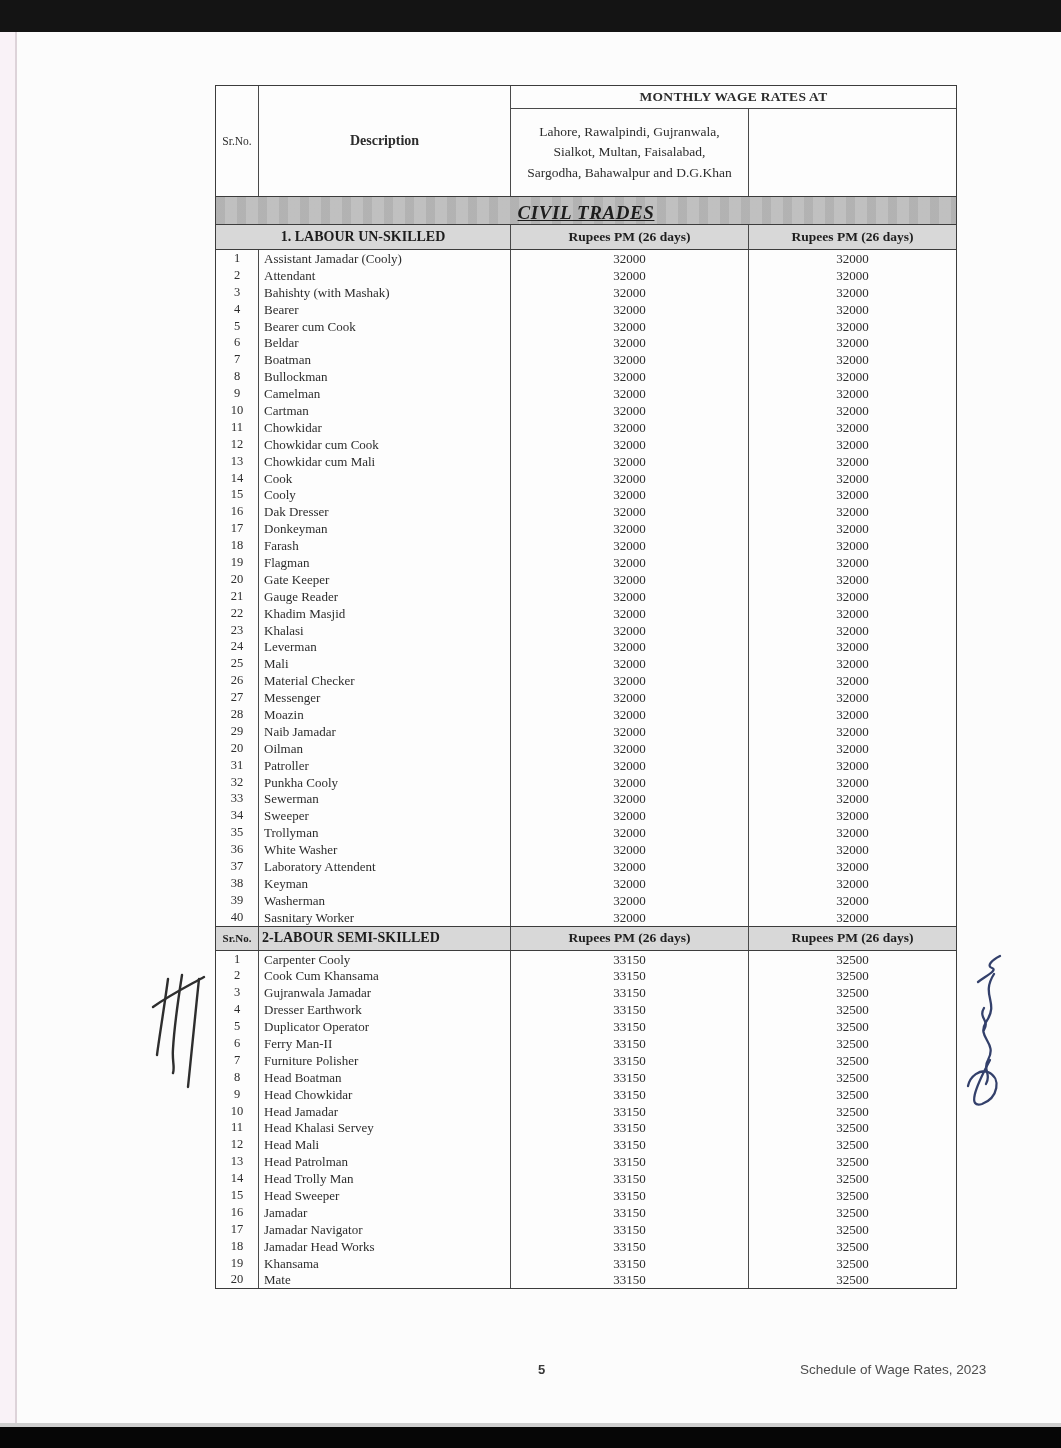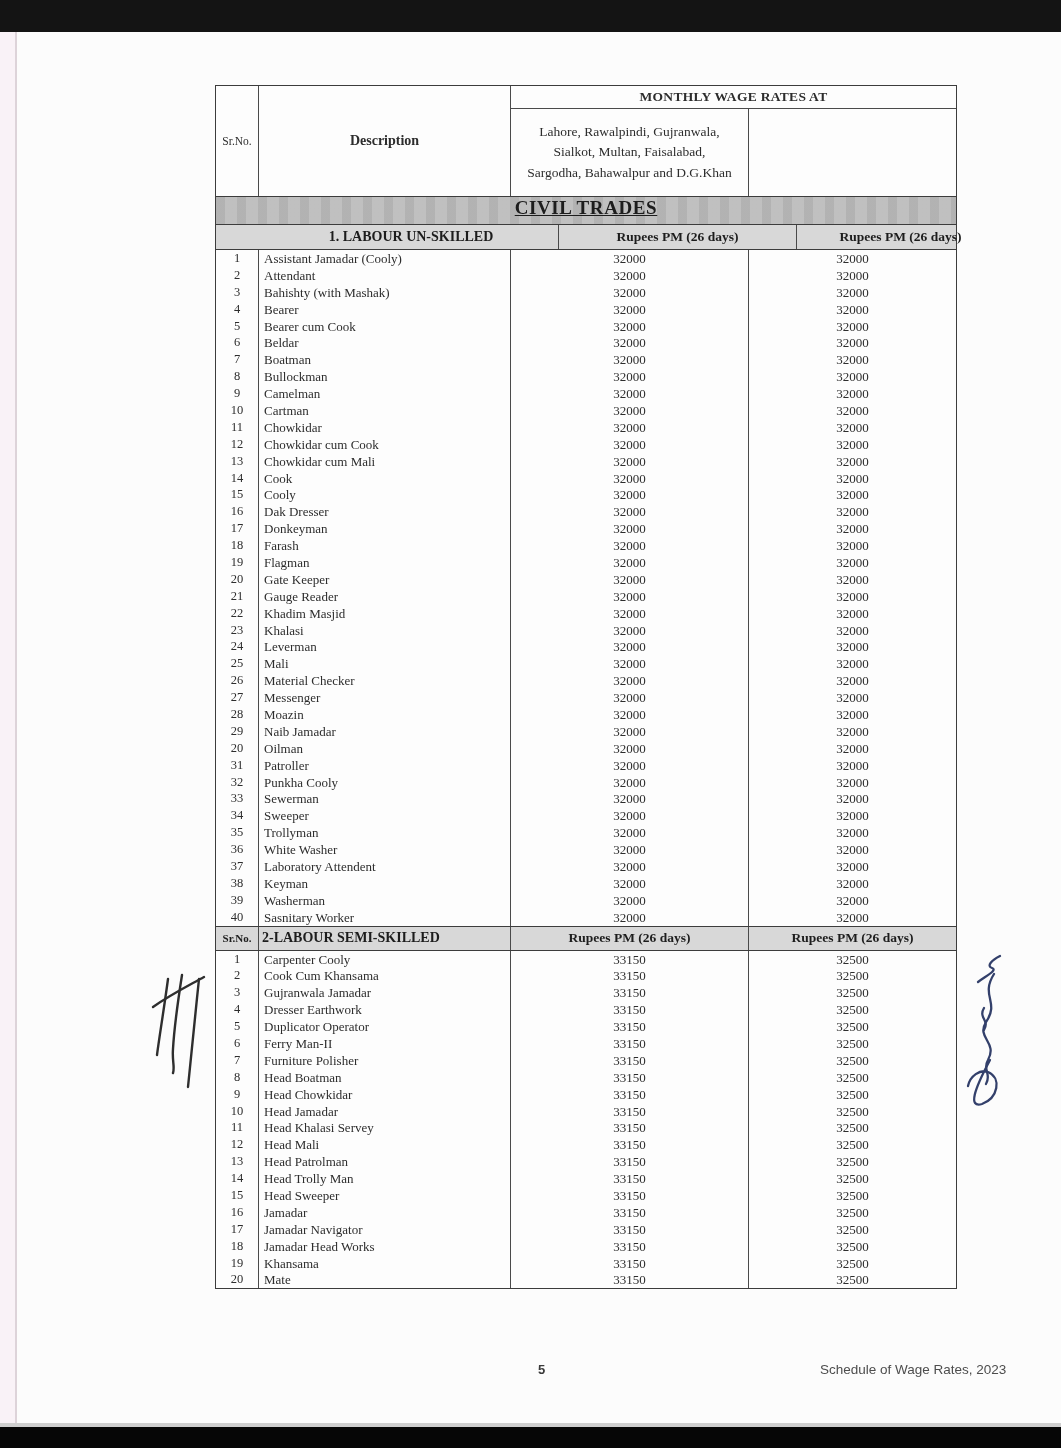--- a/index.html
+++ b/index.html
@@ -18,26 +18,26 @@
   .hcell{display:flex;align-items:center;justify-content:center;text-align:center;}
   .h-sr{grid-column:1;grid-row:1/3;font-size:11.5px;border-right:1.2px solid #4a4a4a;}
   .h-desc{grid-column:2;grid-row:1/3;font-weight:bold;font-size:14px;border-right:1.2px solid #4a4a4a;}
   .h-mwra{grid-column:3/5;grid-row:1;font-weight:bold;font-size:13.5px;border-bottom:1.2px solid #4a4a4a;letter-spacing:.3px;}
   .h-ra{grid-column:3;grid-row:2;font-size:13.5px;line-height:1.5;padding:0 16px;border-right:1.2px solid #4a4a4a;}
   .h-rb{grid-column:4;grid-row:2;font-size:13.5px;}
 
   
   .banner{height:27px;background:#bcbcbc;
           background-image:repeating-linear-gradient(90deg,rgba(0,0,0,.05) 0 9px,rgba(255,255,255,.06) 9px 21px);
-          display:flex;align-items:flex-start;justify-content:center;border-bottom:1.5px solid #3c3c3c;}
+          display:flex;align-items:flex-end;justify-content:center;border-bottom:1.5px solid #3c3c3c;font-style:italic;}
   .banner-text{font-weight:bold;font-size:19px;text-decoration:underline;letter-spacing:.6px;color:#1d1d1d;}
 
   
   .sec1-head{display:grid;grid-template-columns:295px 238px 207px;height:24px;background:#d8d8d8;
-             border-bottom:1.4px solid #3c3c3c;padding-left:48px;}
+             border-bottom:1.4px solid #3c3c3c;}
   .sec2-head{display:grid;grid-template-columns:43px 252px 238px 207px;height:23px;background:#d8d8d8;
              border-top:1.4px solid #3c3c3c;border-bottom:1.4px solid #3c3c3c;}
   .sec-title{font-weight:bold;font-size:14px;display:flex;align-items:center;justify-content:center;
              border-right:1.2px solid #4a4a4a;color:#1d1d1d;}
   .sec-title.left{justify-content:flex-start;padding-left:3px;}
   .sec-srno{font-weight:bold;font-size:11px;display:flex;align-items:center;justify-content:center;
             border-right:1.2px solid #4a4a4a;color:#1d1d1d;}
   .rupees{font-weight:bold;font-size:13.5px;display:flex;align-items:center;justify-content:center;color:#1d1d1d;text-align:right;}
   .rupees.mid{border-right:1.2px solid #4a4a4a;}
 
@@ -45,21 +45,21 @@
   .trow{display:grid;grid-template-columns:43px 252px 238px 207px;height:16.9px;}
   .cell{display:flex;align-items:center;font-size:13px;line-height:15px;overflow:hidden;white-space:nowrap;}
   .cell-sr{justify-content:center;border-right:1.2px solid #4a4a4a;font-size:12.5px;}
   .cell-desc{padding-left:5px;border-right:1.2px solid #4a4a4a;}
   .cell-a{justify-content:center;border-right:1.2px solid #4a4a4a;}
   .cell-b{justify-content:center;}
 
   
   .footer-page{position:absolute;left:538px;top:1362px;font-family:"Liberation Sans",sans-serif;
                font-size:13px;font-weight:bold;color:#3a3a3a;}
-  .footer-right{position:absolute;left:820px;top:1362px;width:212px;font-family:"Liberation Sans",sans-serif;
+  .footer-right{position:absolute;left:800px;top:1362px;width:212px;font-family:"Liberation Sans",sans-serif;
                 font-size:13.5px;color:#4d4d4d;}
 
   .mark-left{position:absolute;left:146px;top:965px;}
   .mark-right{position:absolute;left:956px;top:948px;}
 </style>
 </head>
 <body>
 
 <div class="screen">
 

